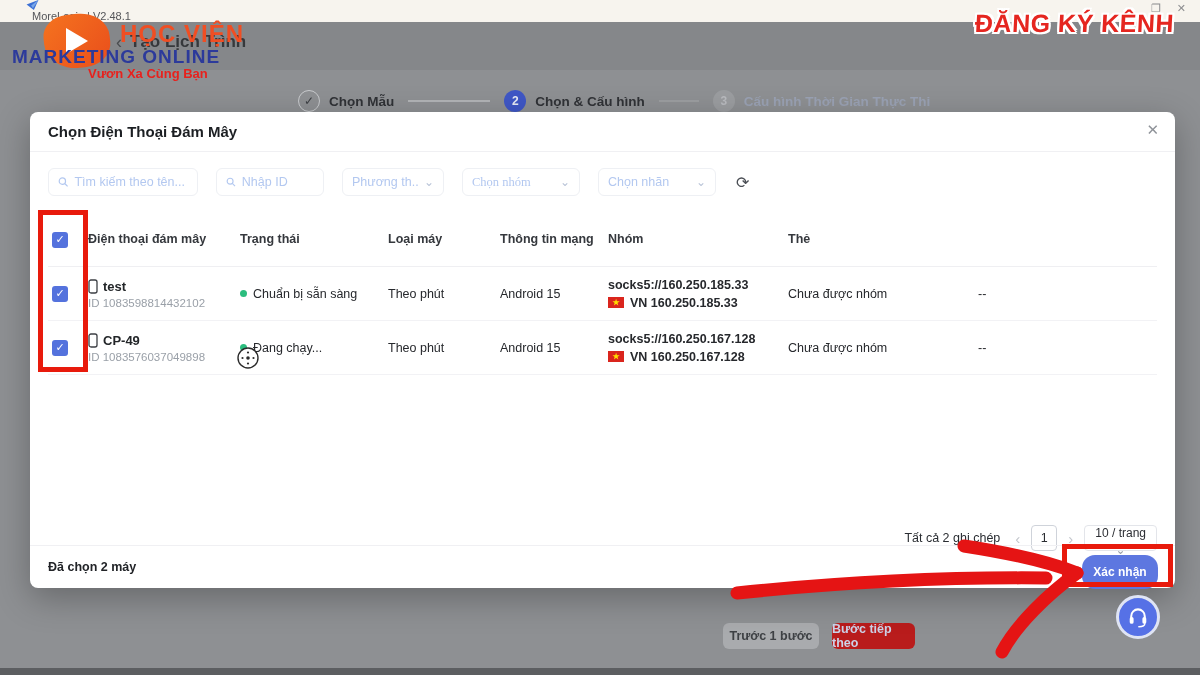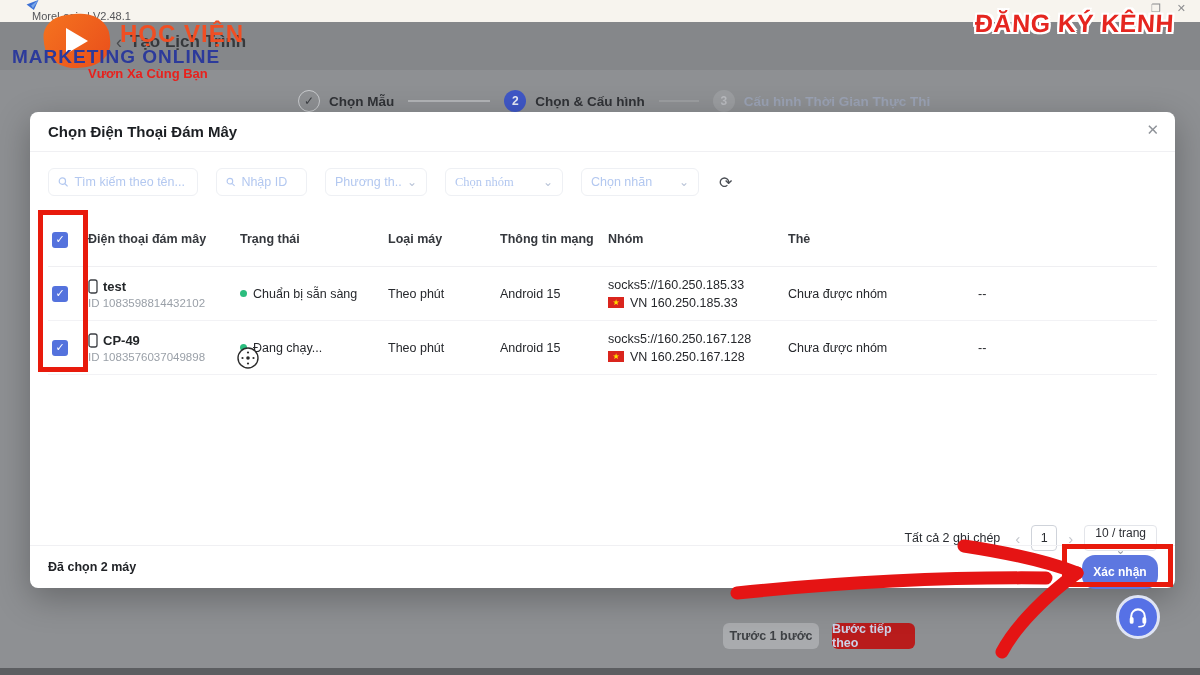--- a/index.html
+++ b/index.html
@@ -44,37 +44,37 @@
   .modal-title { position:absolute; left:18px; top:11px; font-size:15px; font-weight:700; color:#1c1f23; }
   .modal-close { position:absolute; right:16px; top:9px; font-size:15px; color:#8f9399; cursor:pointer; }
 
   
   .filters { position:absolute; top:56px; left:18px; display:flex; gap:18px; align-items:center; }
   .f-box { height:28px; border:1px solid #eef0f4; border-radius:6px; background:#fff; display:flex; align-items:center; padding:0 9px; gap:6px; }
   .f-input { border:none; outline:none; font-size:12.5px; color:#445; width:100%; font-family:"Liberation Sans", sans-serif; background:transparent;}
   .f-input::placeholder { color:#b3c8f0; opacity:1; }
   .f-select-label { font-size:12.5px; color:#b3c8f0; flex:1; white-space:nowrap; overflow:hidden; }
   .chev { font-size:12px; color:#b9c4d8; line-height:0.5; }
-  .w-name { width:150px; } .w-id { width:91px; } .w-bill { width:102px; } .w-group { width:118px;font-family:Liberation Serif, serif; } .w-tag { width:118px; }
+  .w-name { width:150px; } .w-id { width:108px; } .w-bill { width:102px; } .w-group { width:118px;font-family:Liberation Serif, serif; } .w-tag { width:118px; }
   .refresh { font-size:16px; color:#4b4f55; margin-left:2px; cursor:pointer; }
 
   
   .table { position:absolute; left:18px; right:18px; top:101px; }
   .grid-row { display:grid; grid-template-columns:40px 152px 148px 112px 108px 180px 190px 1fr; align-items:center; }
   .thead { height:54px; border-bottom:1px solid #efeff2; }
   .th { font-size:12.5px; font-weight:700; color:#35383d; padding-right:12px; line-height:1.35; }
   .trow { height:54px; border-bottom:1px solid #f2f2f5; }
   .checkbox { width:16px; height:16px; margin-left:4px; background:#5472dd; border-radius:3px; display:flex; align-items:center; justify-content:center; color:#fff; font-size:11px; cursor:pointer; }
   .cell { font-size:12.5px; color:#26282c; font-weight:500; padding-right:12px; }
   .name-cell { display:flex; flex-direction:column; gap:3px; }
   .name-line { display:flex; align-items:center; gap:5px; font-size:13px; font-weight:700; color:#232629; }
   .id-line { font-size:11.5px; color:#9aa0a8; font-weight:400; }
   .status-cell { display:flex; align-items:center; gap:6px; }
   .dot { width:7px; height:7px; border-radius:50%; background:#2bbd7e; flex:0 0 auto; }
-  .net-cell { display:flex; flex-direction:column; gap:4px; }
+  .net-cell { display:flex; flex-direction:column; gap:4px;font-weight:bold; }
   .flag-line { display:flex; align-items:center; gap:6px; }
   .flag { width:16px; height:11px; background:#da251d; display:flex; align-items:center; justify-content:center; color:#ffdf00; font-size:8px; line-height:1; flex:0 0 auto; }
 
   
   .pagination { position:absolute; right:18px; top:375px; display:flex; align-items:center; gap:8px;margin-top:38px; }
   .pg-total { font-size:12.5px; color:#2a2d32; font-weight:500; margin-right:4px; }
   .pg-arrow { font-size:15px; color:#c3c6cc; padding:0 3px; cursor:pointer; }
   .pg-page { width:26px; height:26px; border:1px solid #cfd3da; border-radius:4px; display:flex; align-items:center; justify-content:center; font-size:12.5px; color:#2a2d32; cursor:pointer; }
   .pg-size { height:26px; border:1px solid #e3e5ea; border-radius:4px; display:flex; align-items:center; gap:7px; padding:0 10px; font-size:12px; color:#2c2e33; cursor:pointer;flex-direction:column; }
 

